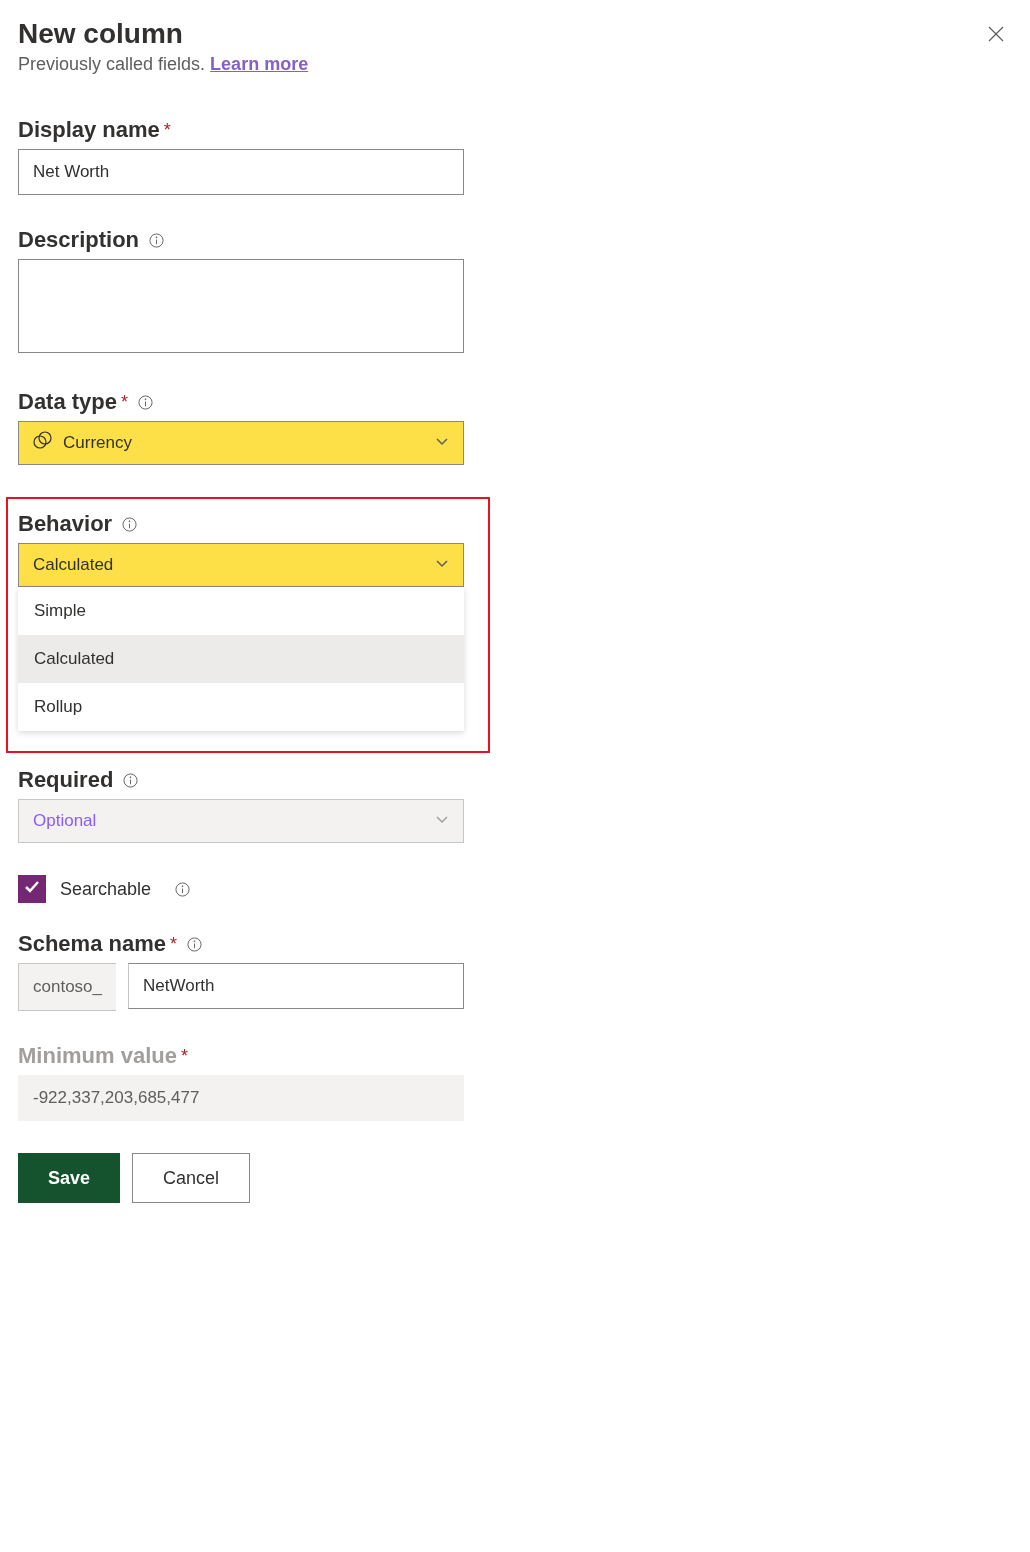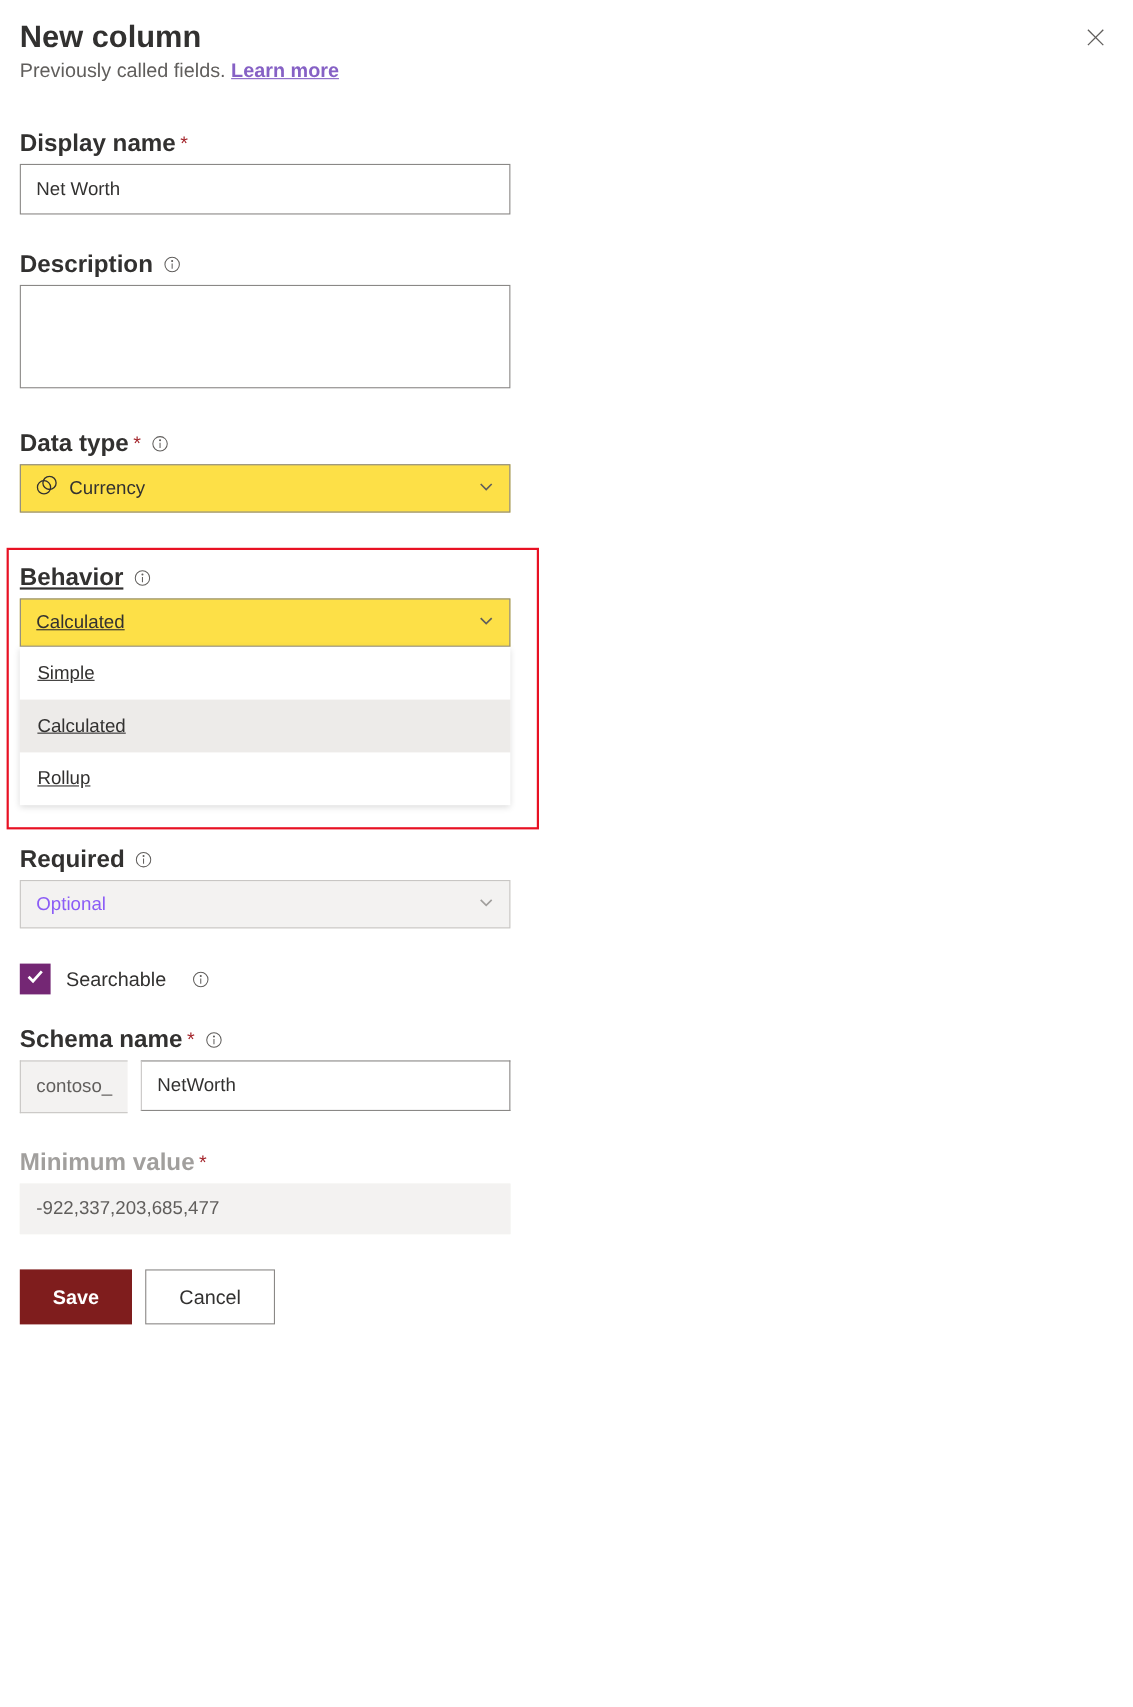--- a/index.html
+++ b/index.html
@@ -36,21 +36,21 @@
     }
     .select {
       width: 100%; height: 44px; border: 1px solid #8a8886;
       padding: 0 14px; font-size: 17px; display: flex; align-items: center;
       justify-content: space-between; cursor: pointer; background: #fde047;
     }
     .select.disabled { background: #f3f2f1; border-color: #c8c6c4; color: #8b5cf6; cursor: default; }
     .select-left { display: flex; align-items: center; gap: 10px; }
     .select-icon svg { width: 20px; height: 20px; }
     .chevron svg { width: 14px; height: 14px; }
-    .highlight-box { border: 2px solid #e81123; padding: 12px 22px 20px 10px; margin-left: -12px; margin-right: -26px; margin-bottom: 14px; text-decoration: underline; }
+    .highlight-box { border: 2px solid #e81123; padding: 12px 22px 20px 10px; margin-left: -12px; margin-right: -26px; margin-bottom: 14px; }
     .highlight-box .field { margin-bottom: 0; width: 446px; }
     .dropdown-list {
       width: 446px; background: #fff; box-shadow: 0 2px 6px rgba(0,0,0,0.15);
       margin-top: 0;
     }
     .dropdown-option {
       padding: 14px 16px; font-size: 17px; cursor: pointer; color: #323130;
     }
     .dropdown-option.selected { background: #edebe9; }
     .checkbox-row { display: flex; align-items: center; gap: 14px; margin-bottom: 28px; }
@@ -68,21 +68,21 @@
       background: #f3f2f1; padding: 0 14px; display: flex; align-items: center;
       font-size: 17px; color: #605e5c;
     }
     .prefix-input .text-input { border-left: 1px solid #c8c6c4; }
     .text-input.disabled { background: #f3f2f1; border-color: #f3f2f1; color: #605e5c; }
     .button-row { display: flex; gap: 12px; margin-top: 8px; }
     .btn {
       height: 50px; padding: 0 30px; font-size: 18px; font-weight: 600;
       font-family: inherit; cursor: pointer; border: none;
     }
-    .btn-primary { background: #7f1d1d; color: #fff; }
+    .btn-primary { background: #14532d; color: #fff; }
     .btn-secondary { background: #fff; color: #323130; border: 1px solid #8a8886; font-weight: 400; }
   </style>
 </head>
 <body>
 
 <div class="header">
   <div class="title-block">
     <h1 class="title">New column</h1>
     <p class="subtitle">
       <span>Previously called fields.</span>

